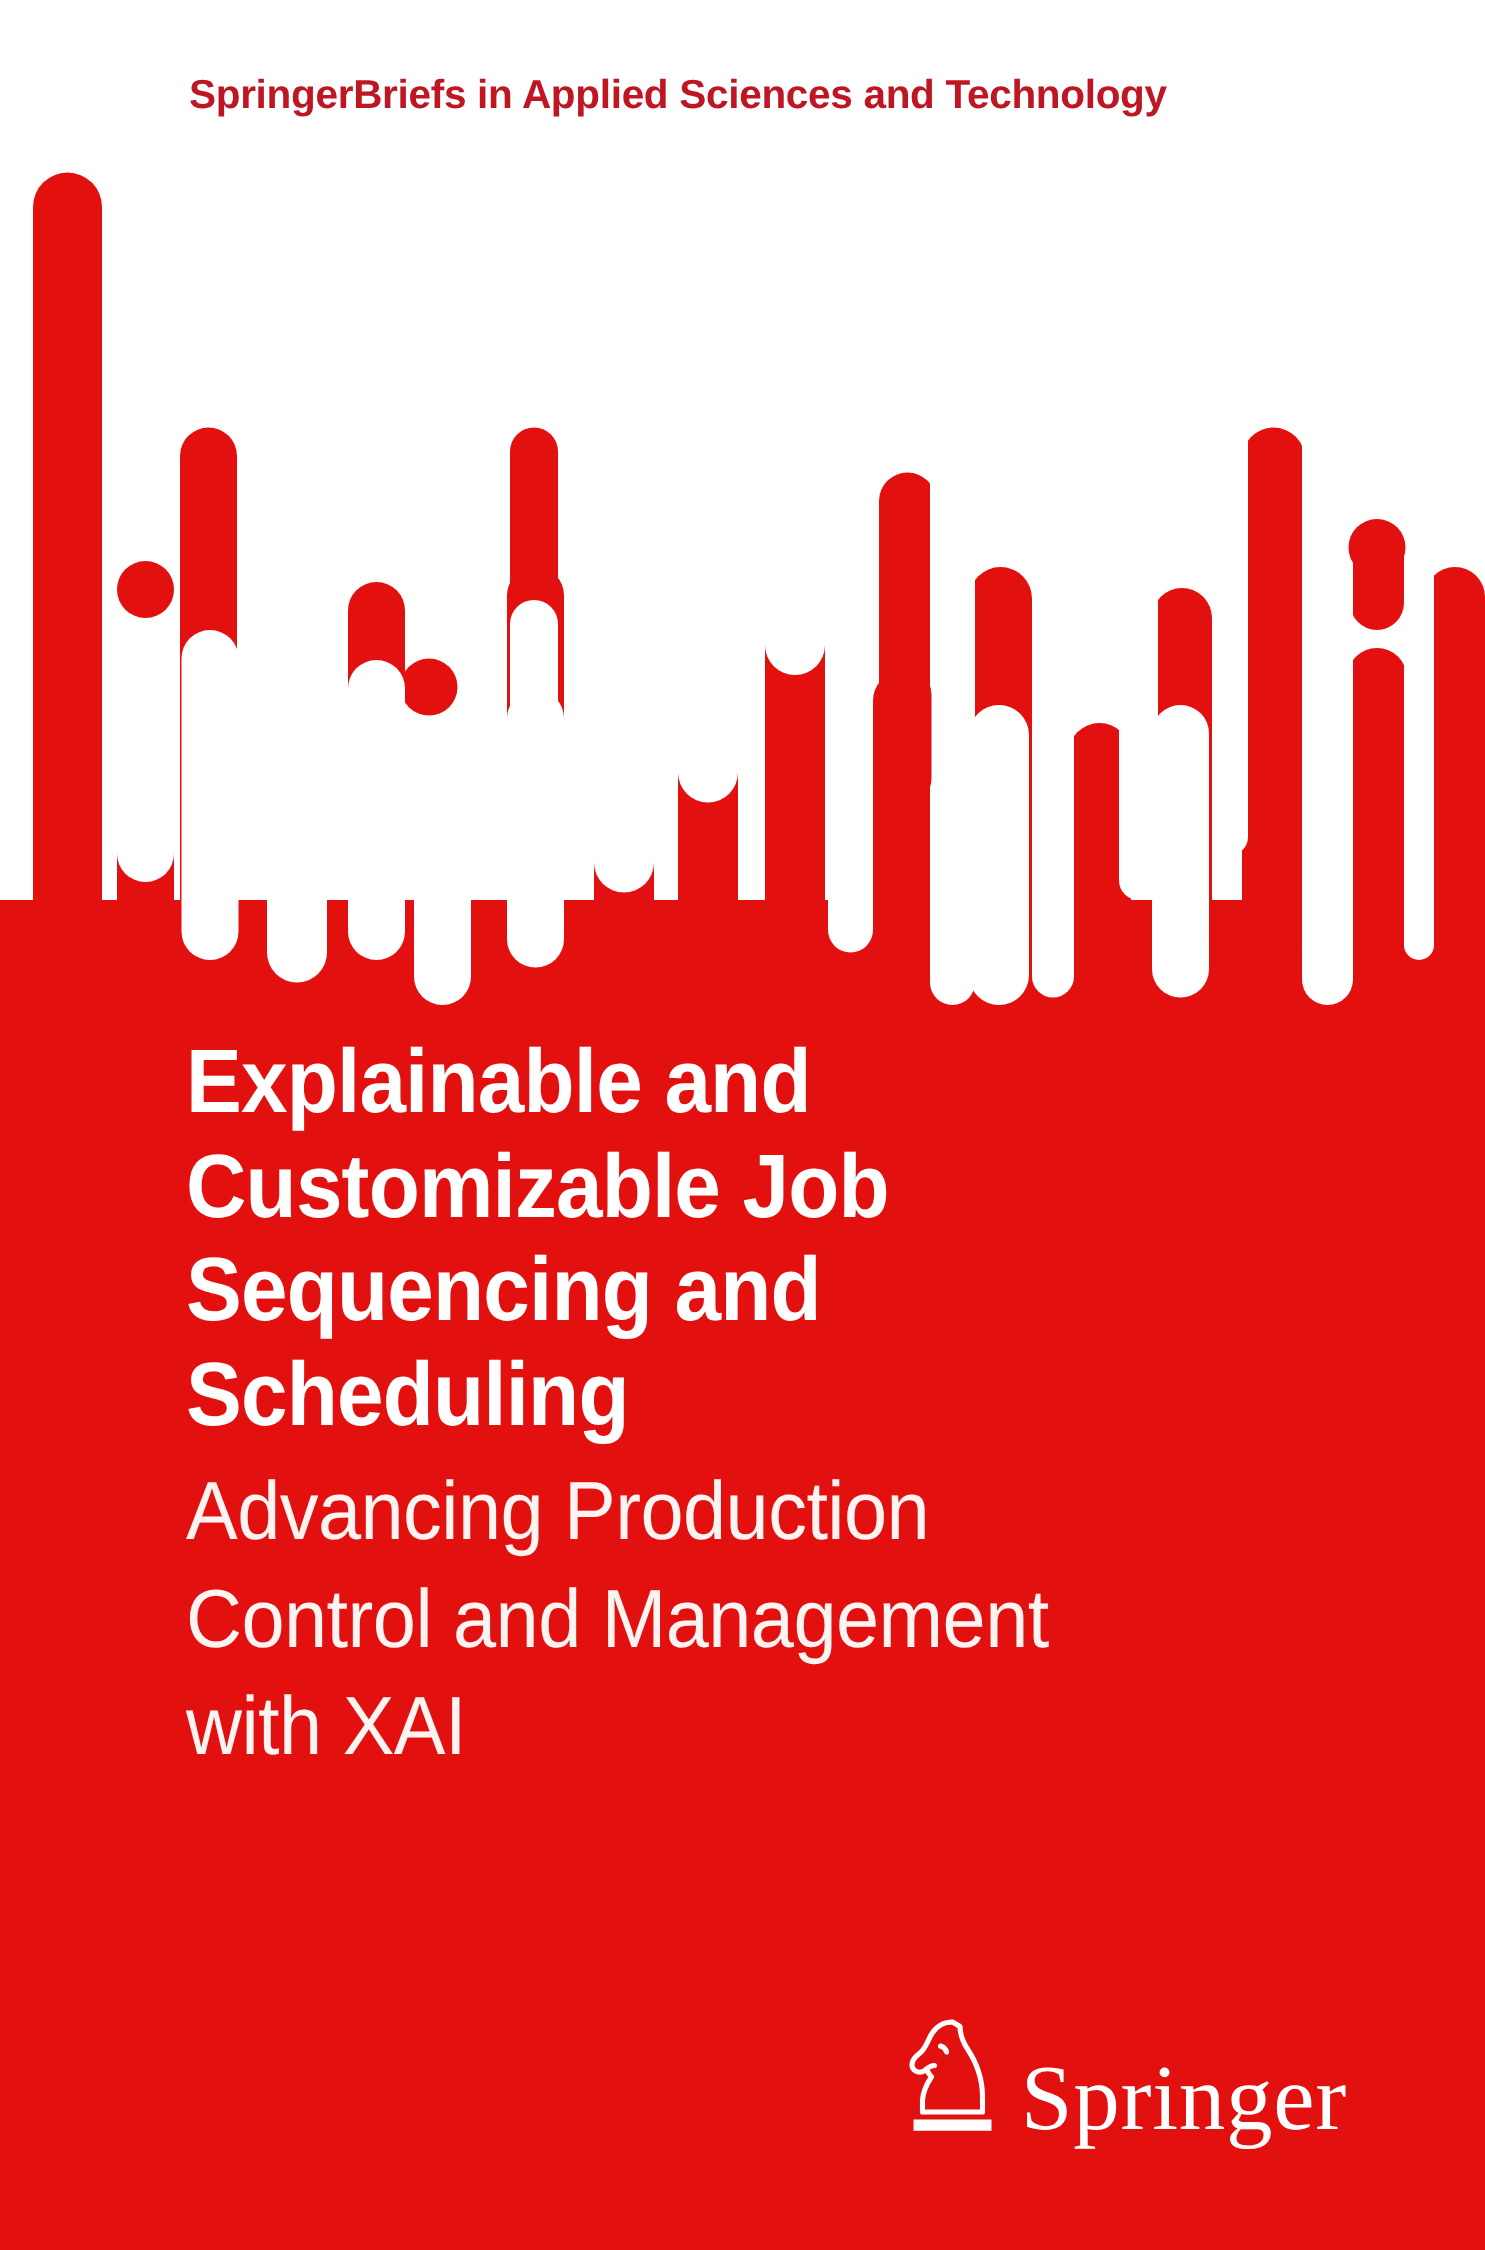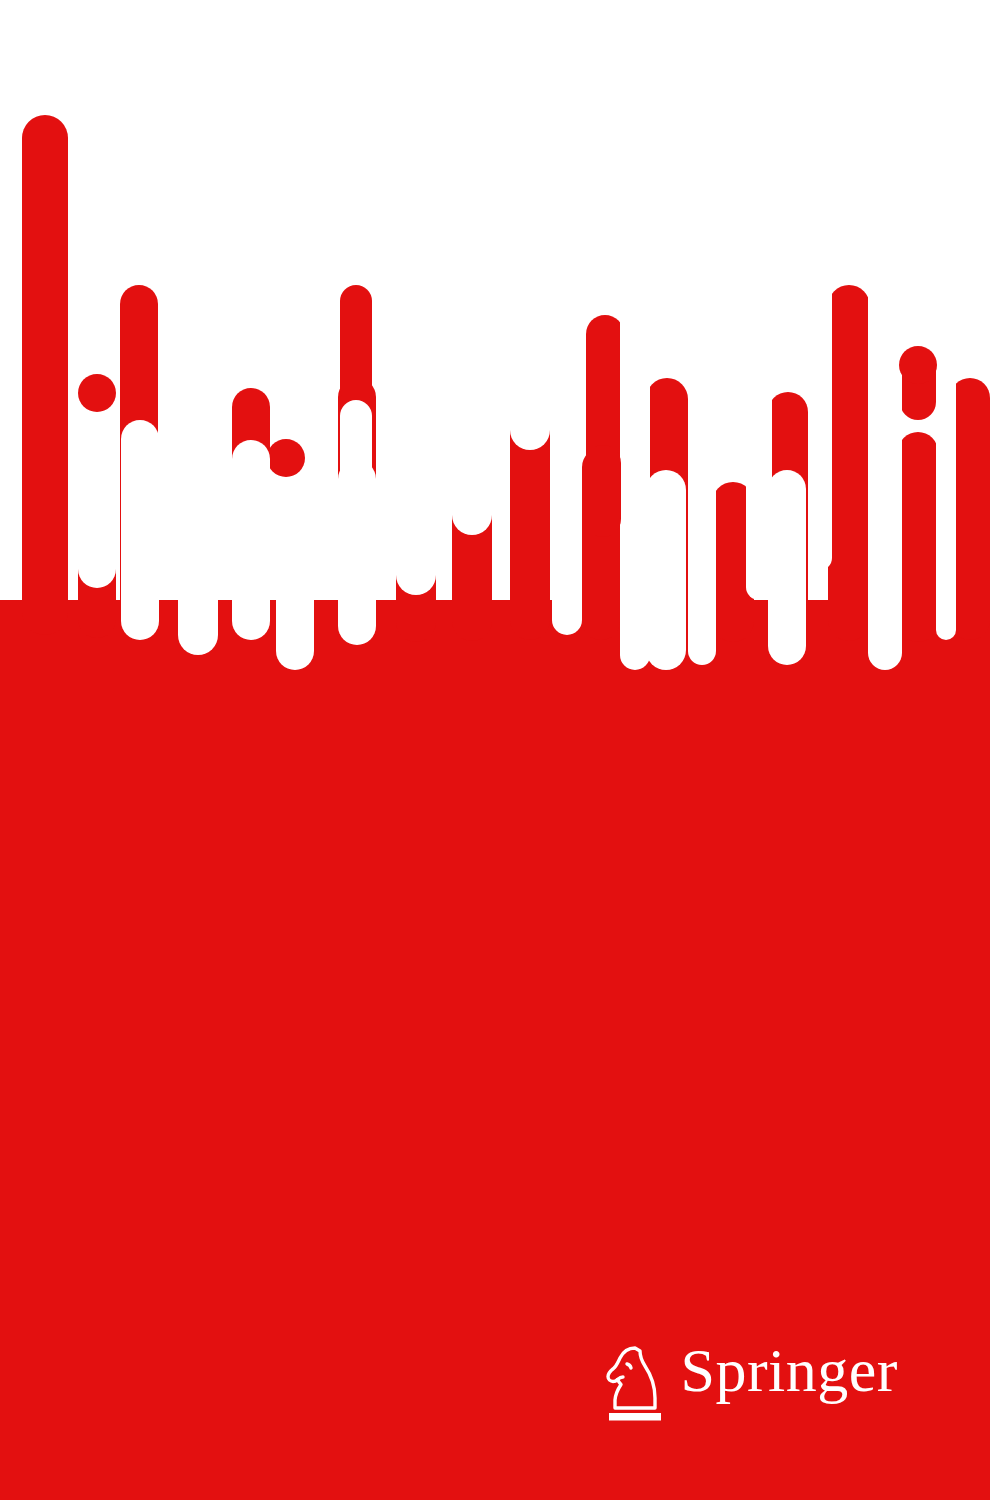--- a/index.html
+++ b/index.html
@@ -90,20 +90,21 @@
     transform-origin: left top;
   }
 
   
   .publisher-logo {
     position: absolute;
     right: 92px;
     bottom: 72px;
     z-index: 40;
     display: flex;
+    align-items: flex-end;
     gap: 14px;
   }
   .knight-mark {
     width: 62px;
     height: 86px;
     display: block;
   }
   .springer-word {
     font-family: "Liberation Serif", serif;
     font-size: 62px;
@@ -181,22 +182,36 @@
           <rect x="121" y="420" width="38" height="220" rx="19"></rect>
           <rect x="232" y="440" width="38" height="200" rx="19"></rect>
           <rect x="338" y="460" width="38" height="185" rx="19"></rect>
           <rect x="646" y="470" width="40" height="200" rx="20"></rect>
           <rect x="768" y="470" width="38" height="195" rx="19"></rect>
         </g>
       </g>
     </svg>
   </div>
 
-
-
+  <div class="series-title">SpringerBriefs in Applied Sciences and Technology</div>
+
+
+  <div class="title-block">
+    <h1 class="main-title">
+      <span>Explainable and</span><br>
+      <span>Customizable Job</span><br>
+      <span>Sequencing and</span><br>
+      <span>Scheduling</span>
+    </h1>
+    <p class="subtitle">
+      <span>Advancing Production</span><br>
+      <span>Control and Management</span><br>
+      <span>with XAI</span>
+    </p>
+  </div>
 
   <div class="publisher-logo">
     <svg class="knight-mark" viewBox="0 0 62 86" aria-hidden="true">
       <g fill="none" stroke="#ffffff" stroke-width="3.4" stroke-linejoin="round" stroke-linecap="round">
         <path d="M31 6
                  C24 6 19 10 16 16
                  C13.5 21 12.5 24 9.5 26.5
                  C6.5 29 4 31 4 34.5
                  C4 37.5 6.5 39.5 9 39.5
                  C11 39.5 12.5 38.5 13.5 37.5

